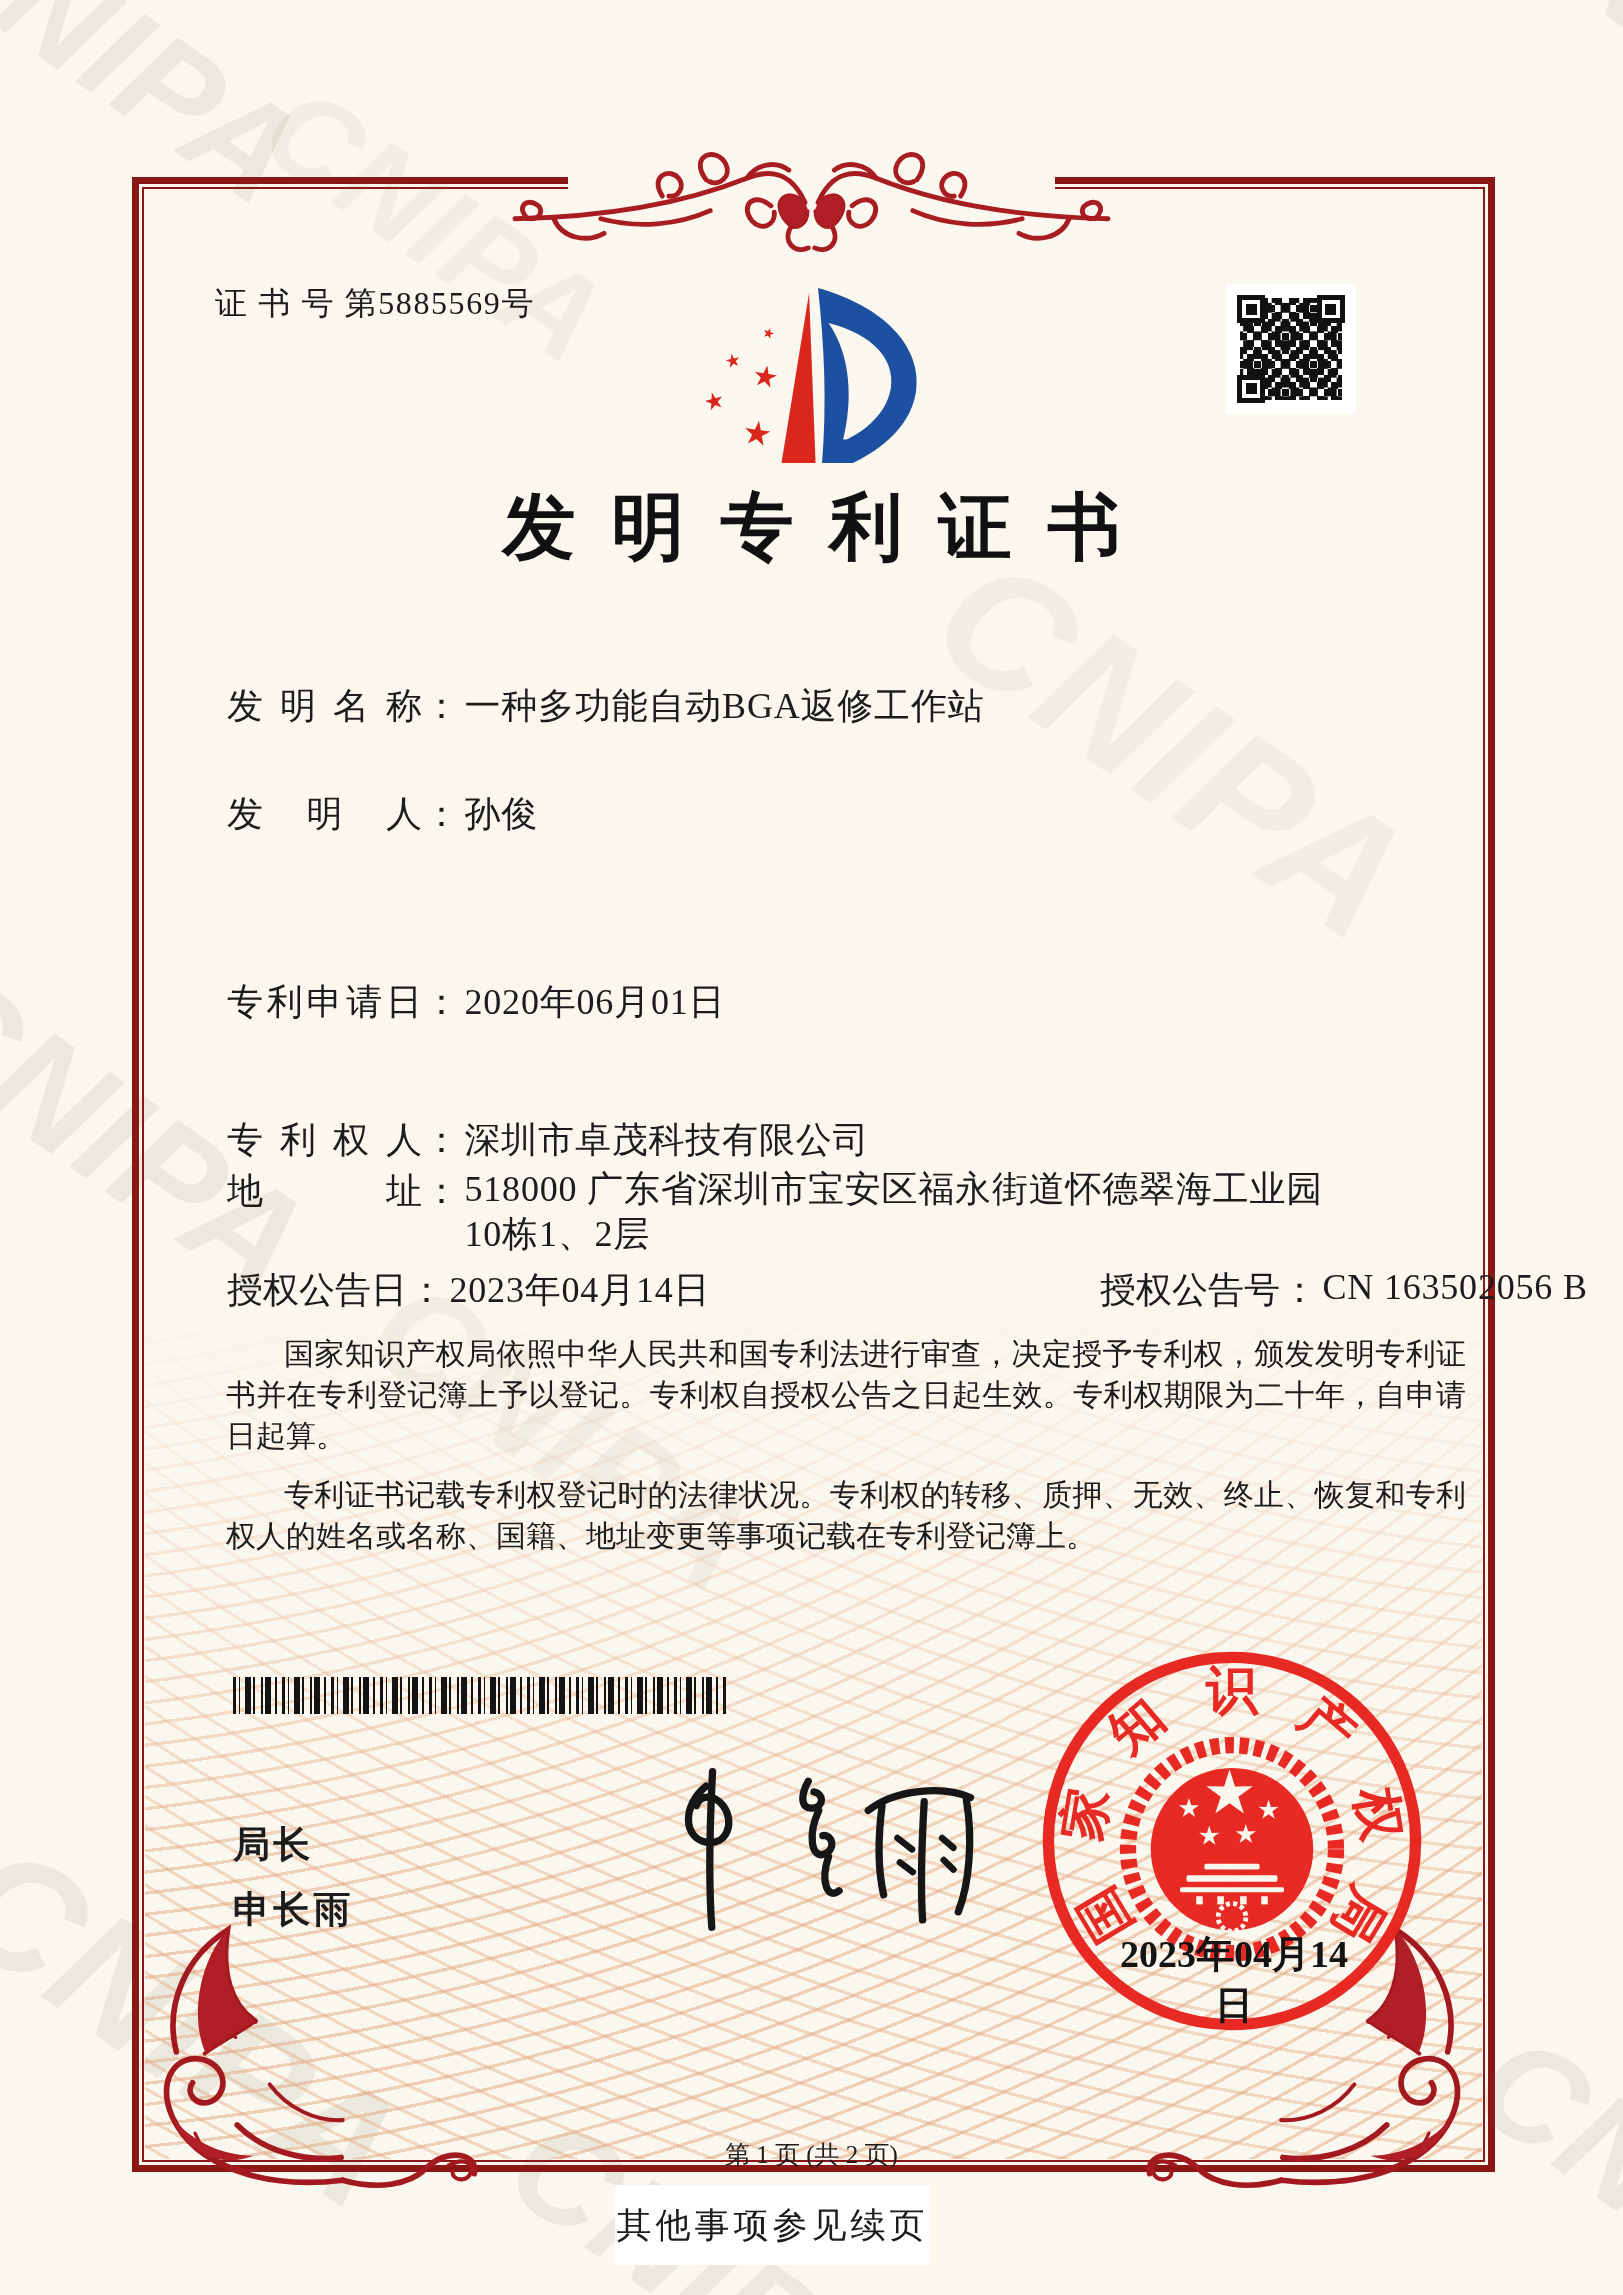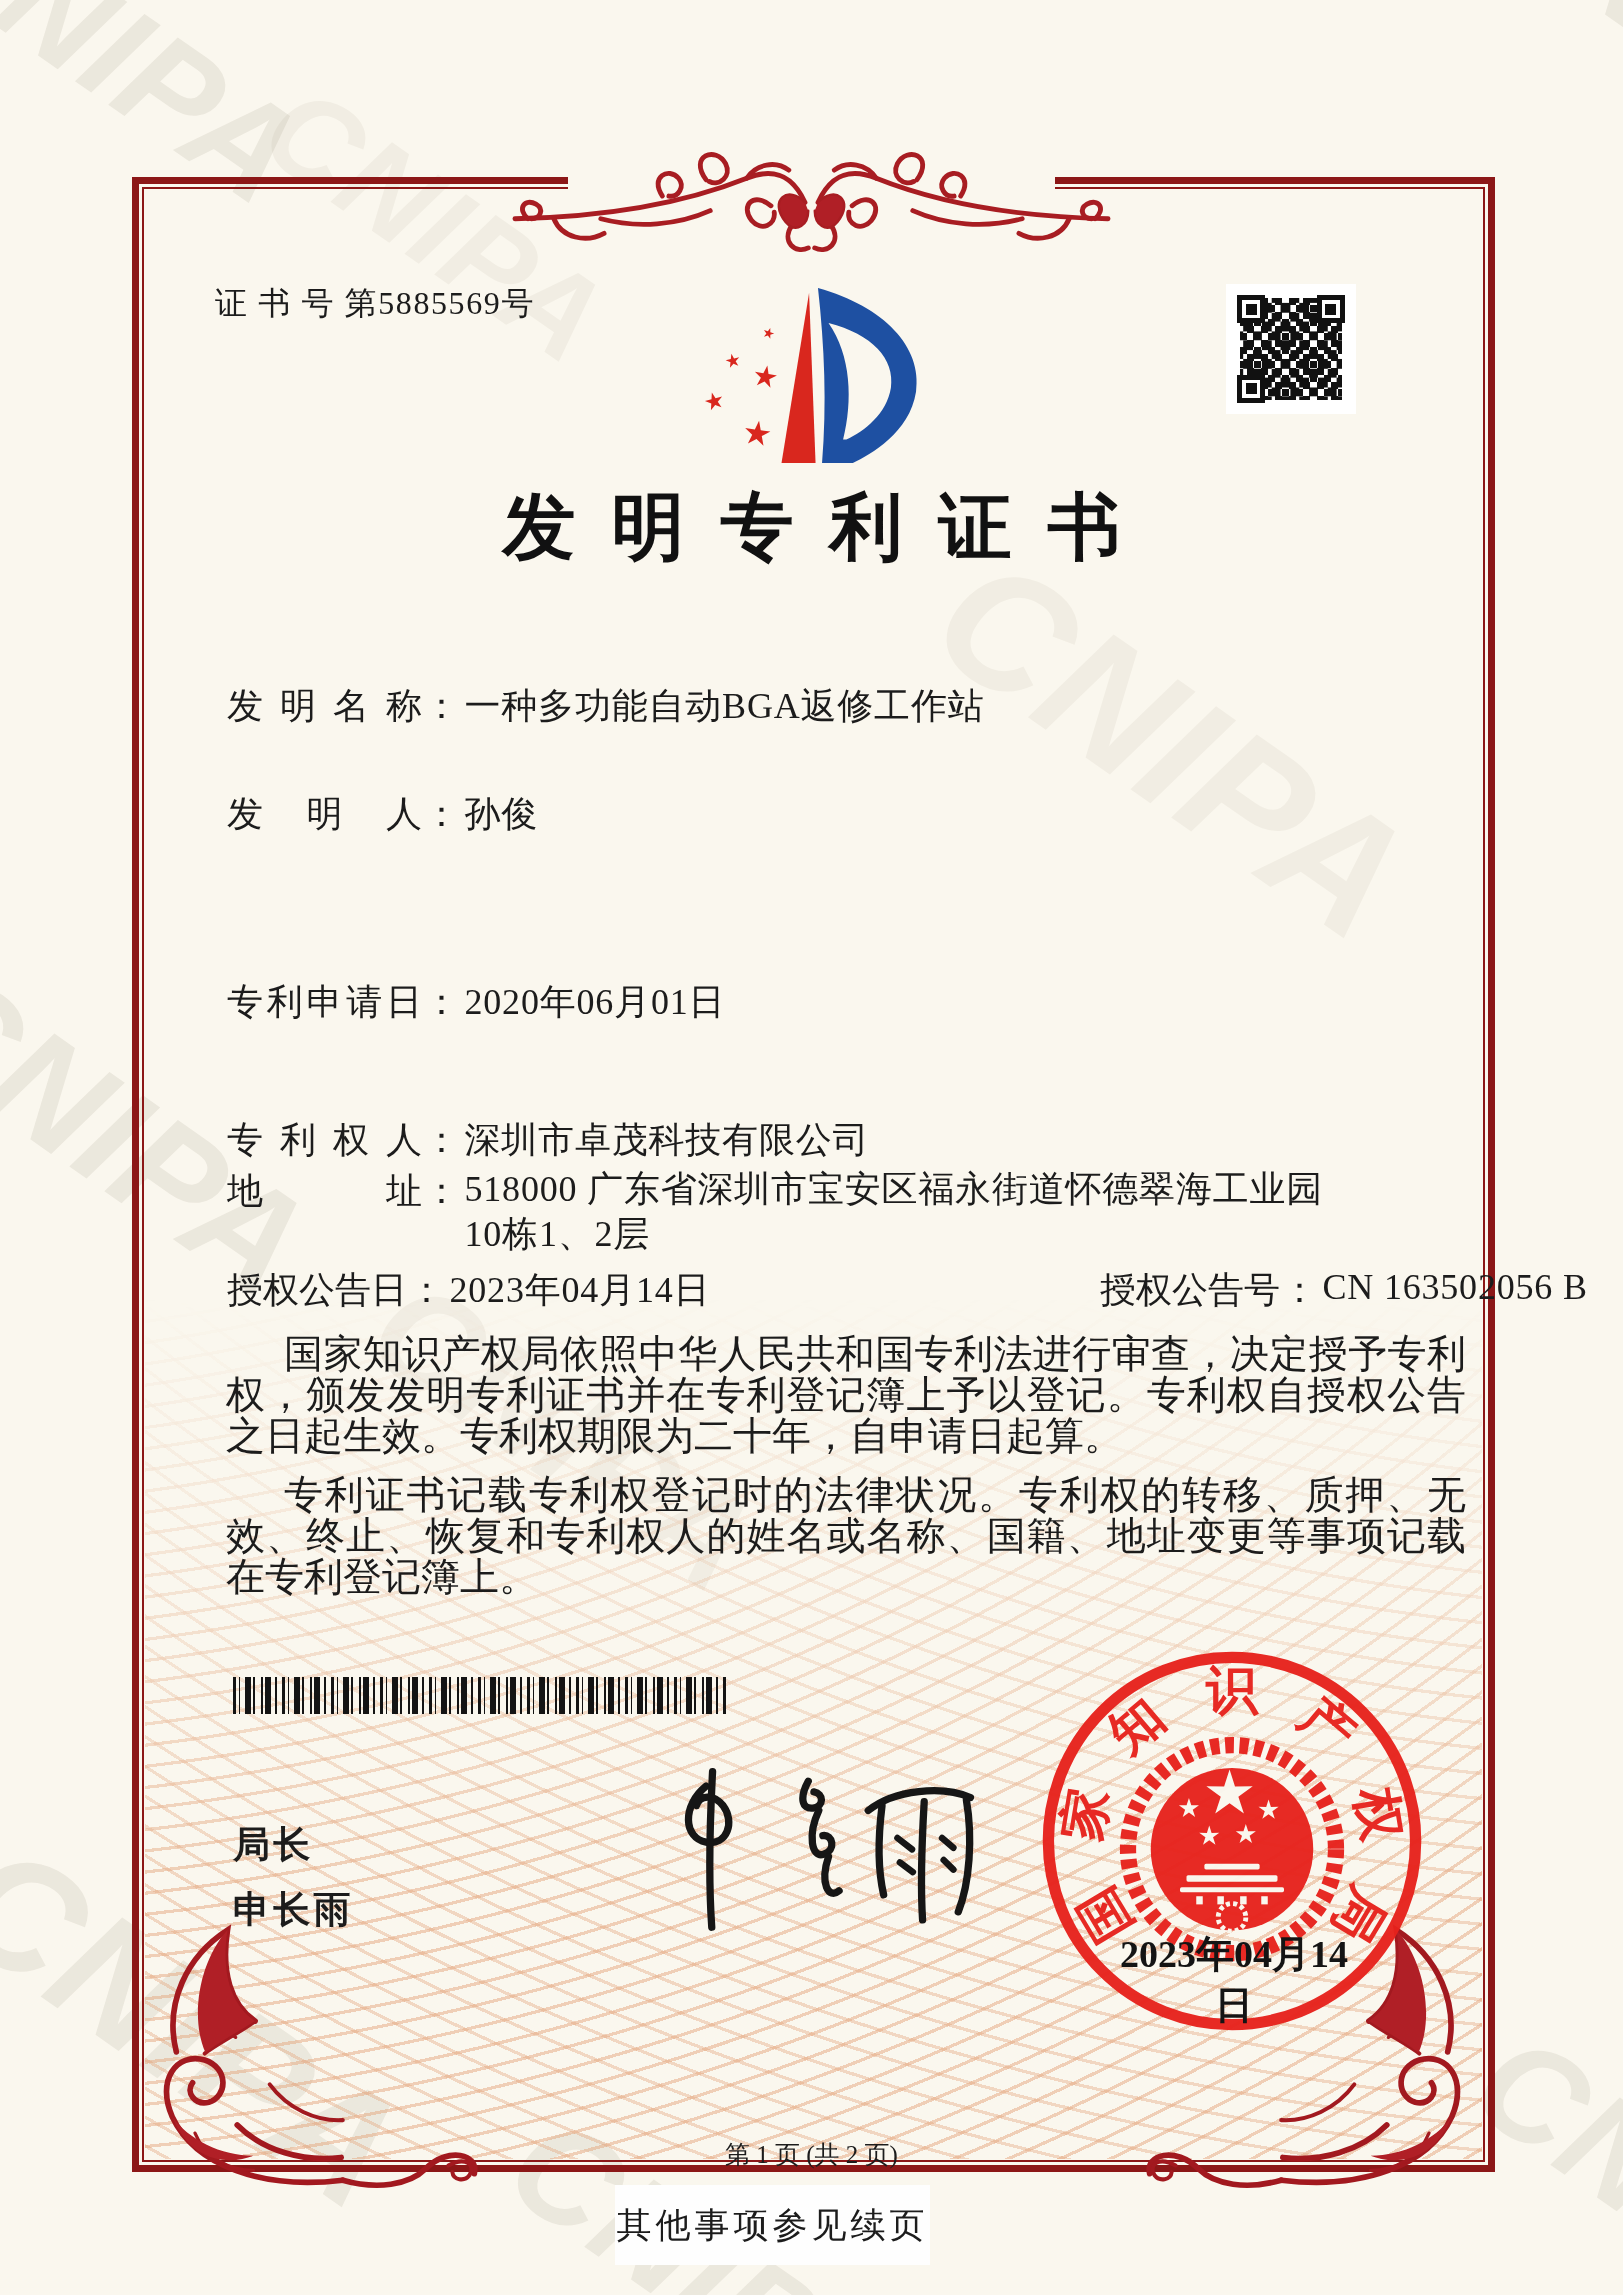--- a/index.html
+++ b/index.html
@@ -43,21 +43,21 @@
   .doc-title{position:absolute;left:0;top:479px;width:100%;text-align:center;
     font-size:73px;font-weight:700;letter-spacing:36px;text-indent:36px;color:#111;}
   
   .frow{position:absolute;left:227px;font-size:36px;white-space:nowrap;}
   .flabel{display:inline-block;width:195px;text-align:justify;text-align-last:justify;vertical-align:top;}
   .colon{display:inline-block;margin:0 4.9px 0 1.6px;vertical-align:top;}
   .fvalue{display:inline-block;vertical-align:top;letter-spacing:0.8px;}
   .fvalue.wrap{white-space:normal;width:893px;line-height:45px;}
   .grant2{position:absolute;left:873px;top:0;}
   
-  .paras{position:absolute;left:226px;top:1333px;width:1240px;font-size:39px;line-height:41px;
+  .paras{position:absolute;left:226px;top:1333px;width:1240px;font-size:30px;line-height:41px;
          text-align:justify;font-family:Liberation Serif, serif;}
   .paras p{margin:0 0 18px 0;text-indent:58px;}
   
   .barcode{position:absolute;left:233px;top:1677px;width:495px;height:37px;
     background:repeating-linear-gradient(90deg,
       #141414 0 3.2px, transparent 3.2px 5.7px,
       #141414 5.7px 7.3px, transparent 7.3px 12px,
       #141414 12px 18px, transparent 18px 20px,
       #141414 20px 22px, transparent 22px 28px,
       #141414 28px 30px, transparent 30px 32px,

